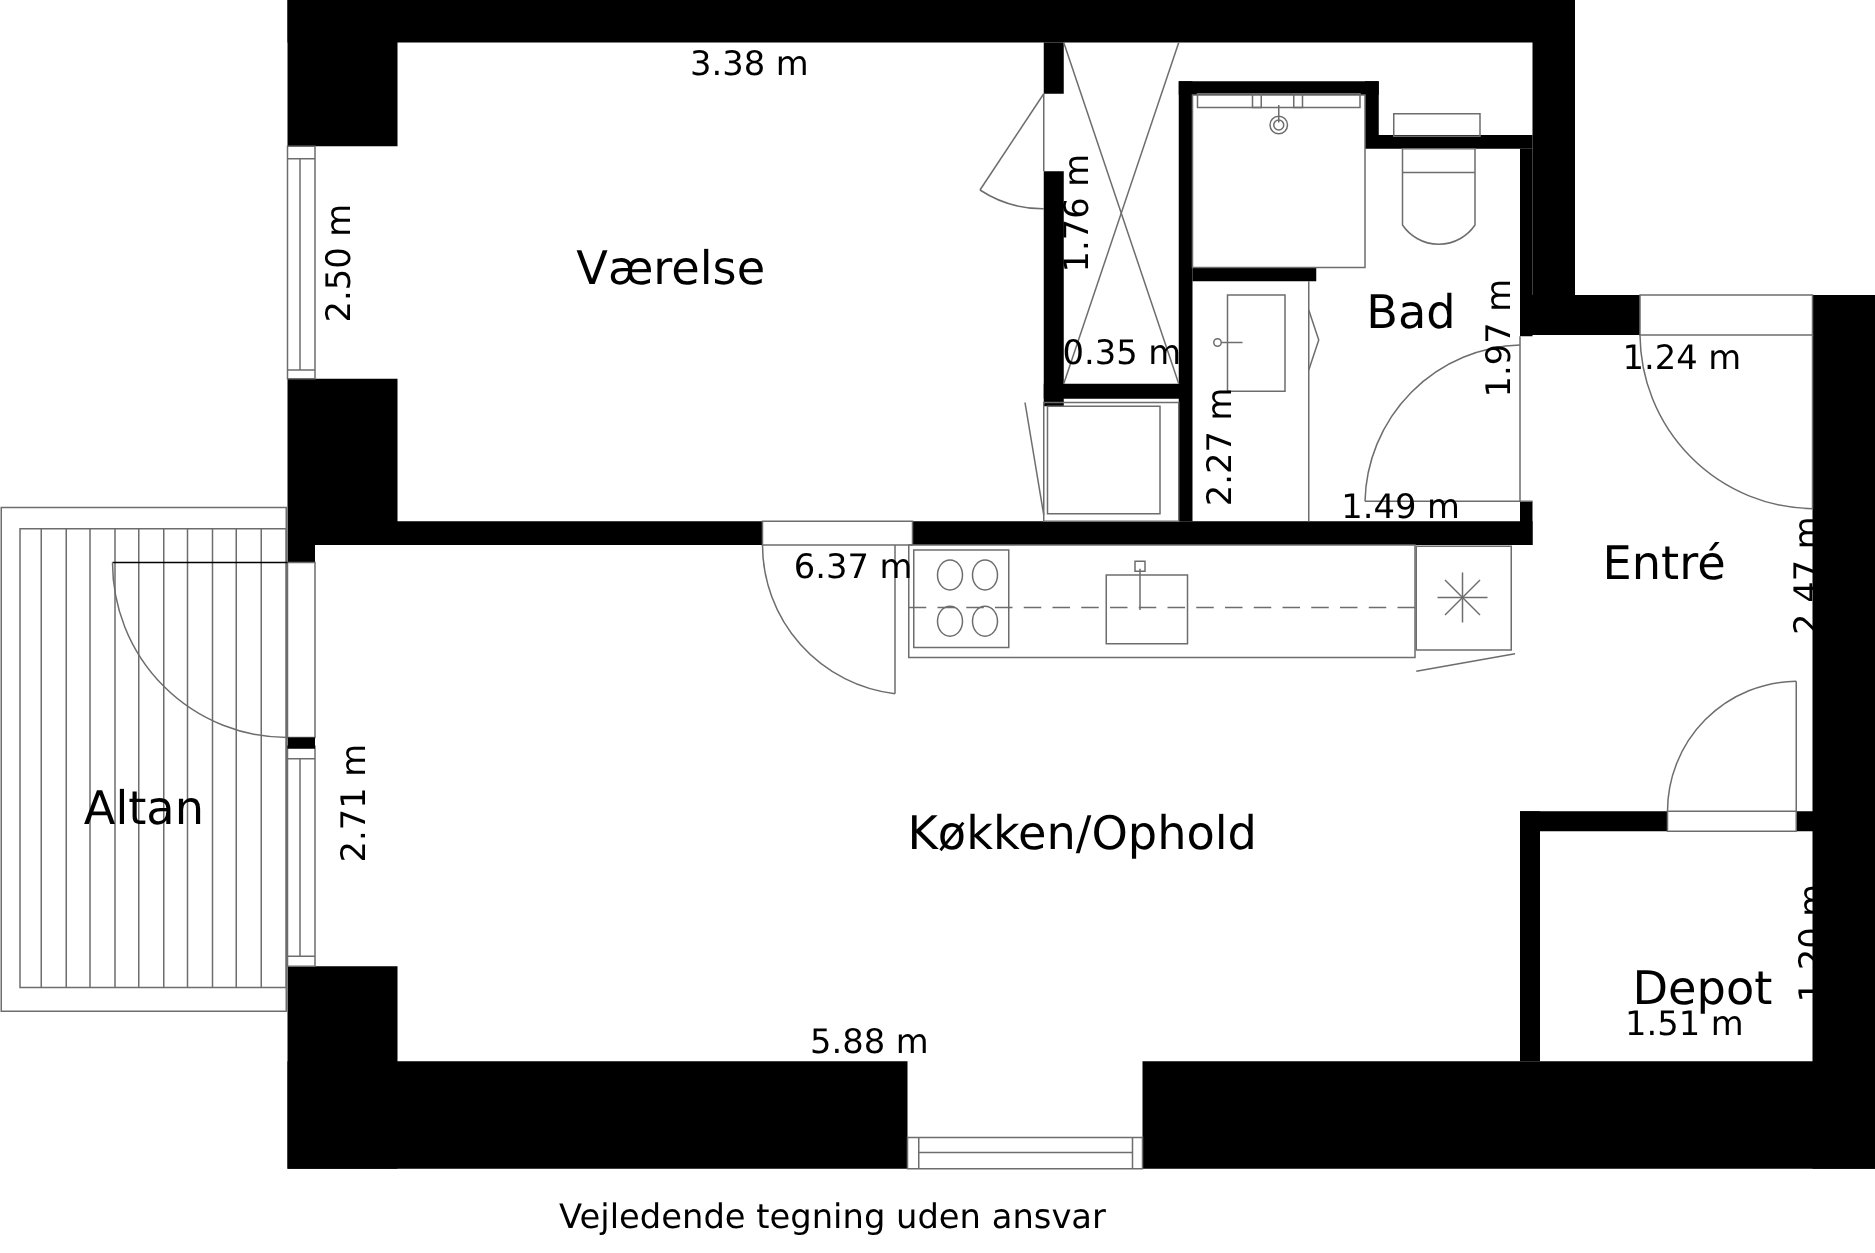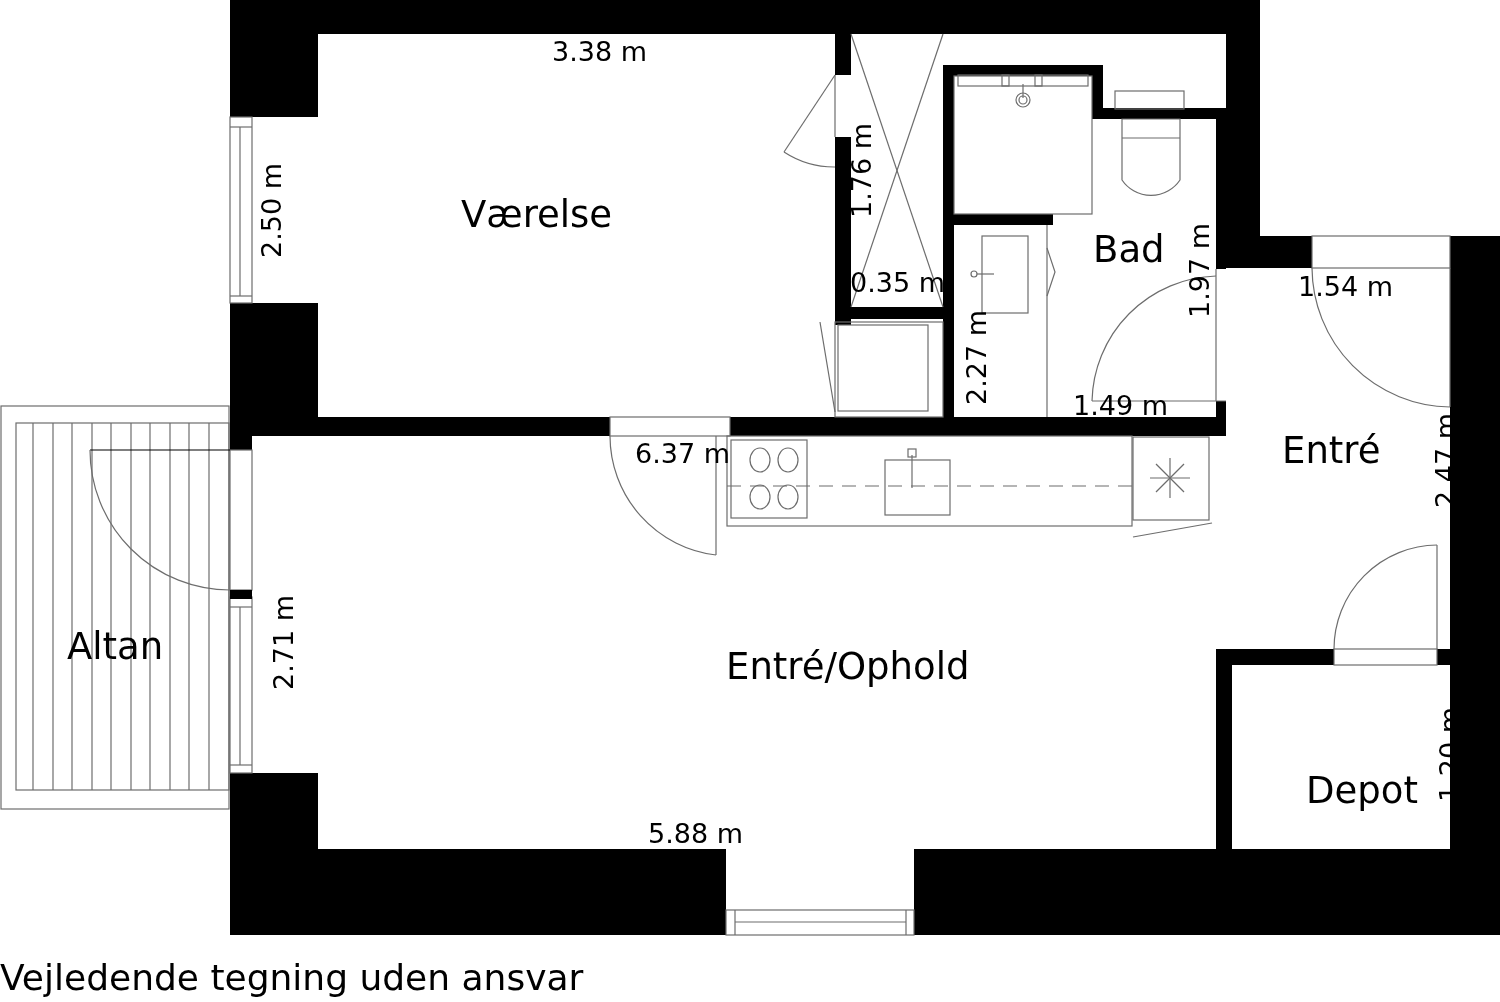--- a/index.html
+++ b/index.html
@@ -3,22 +3,22 @@
   <meta charset="utf-8">
   <style>
     html, body { margin:0; padding:0; background:#ffffff; }
     body { width:1500px; height:1002px; position:relative; overflow:hidden;
            font-family:"DejaVu Sans", "Liberation Sans", sans-serif; color:#000; }
     svg.plan { position:absolute; left:0; top:0; width:1500px; height:1002px; }
     .lbl { position:absolute; font-size:27px; line-height:1; white-space:nowrap; color:#000; }
     .room { font-size:37px; }
     .dim { font-size:27px; }
     .vert { transform-origin:0 0; transform:rotate(-90deg); }
-    .caption { position:absolute; left:0; width:1332px; top:960px; text-align:left;
-               font-size:36px; line-height:1; }
+    .caption { position:absolute; left:0; width:1332px; top:960px; text-align:center;
+               font-size:27px; line-height:1; }
     .thin { stroke:#6d6d6d; stroke-width:1.2; fill:none; }
     .thinw { stroke:#6d6d6d; stroke-width:1.2; fill:#fff; }
     .wall { fill:#000; }
   </style>
 </head>
 <body>
 
 <svg class="plan" viewBox="0 0 1500 1002" xmlns="http://www.w3.org/2000/svg">
 
   <g>
@@ -176,31 +176,31 @@
     <line x1="1170" y1="458" x2="1170" y2="498"></line>
     <line x1="1156" y1="464" x2="1184" y2="492"></line>
     <line x1="1184" y1="464" x2="1156" y2="492"></line>
     <line x1="1133" y1="537" x2="1212" y2="523"></line>
   </g>
 </svg>
 
 <div class="lbl room" style="left:461px; top:196px;">Værelse</div>
 <div class="lbl room" style="left:1093px; top:231px;">Bad</div>
 <div class="lbl room" style="left:1282px; top:432px;">Entré</div>
-<div class="lbl room" style="left:726px; top:648px;">Entré/Ophold</div>
+<div class="lbl room" style="left:726px; top:648px;">Køkken/Ophold</div>
 <div class="lbl room" style="left:1306px; top:728px;margin-top:44px;">Depot</div>
 <div class="lbl room" style="left:67px; top:628px;">Altan</div>
 
 <div class="lbl dim" style="left:552px; top:38px;">3.38 m</div>
 <div class="lbl dim" style="left:850px; top:269px;">0.35 m</div>
 <div class="lbl dim" style="left:1073px; top:392px;">1.49 m</div>
-<div class="lbl dim" style="left:1298px; top:273px;">1.54 m</div>
+<div class="lbl dim" style="left:1298px; top:273px;">1.24 m</div>
 <div class="lbl dim" style="left:635px; top:440px;">6.37 m</div>
 <div class="lbl dim" style="left:648px; top:820px;">5.88 m</div>
-<div class="lbl dim" style="left:1300px; top:806px;margin-top:42px;">1.51 m</div>
+<div class="lbl dim" style="left:1300px; top:806px;">1.51 m</div>
 
 <div class="lbl dim vert" style="left:258px; top:258px;">2.50 m</div>
 <div class="lbl dim vert" style="left:848px; top:218px;">1.76 m</div>
 <div class="lbl dim vert" style="left:963px; top:405px;">2.27 m</div>
 <div class="lbl dim vert" style="left:1186px; top:318px;">1.97 m</div>
 <div class="lbl dim vert" style="left:1432px; top:508px;">2.47 m</div>
 <div class="lbl dim vert" style="left:270px; top:690px;">2.71 m</div>
 <div class="lbl dim vert" style="left:1436px; top:802px;">1.20 m</div>
 
 <div class="caption">Vejledende tegning uden ansvar</div>

